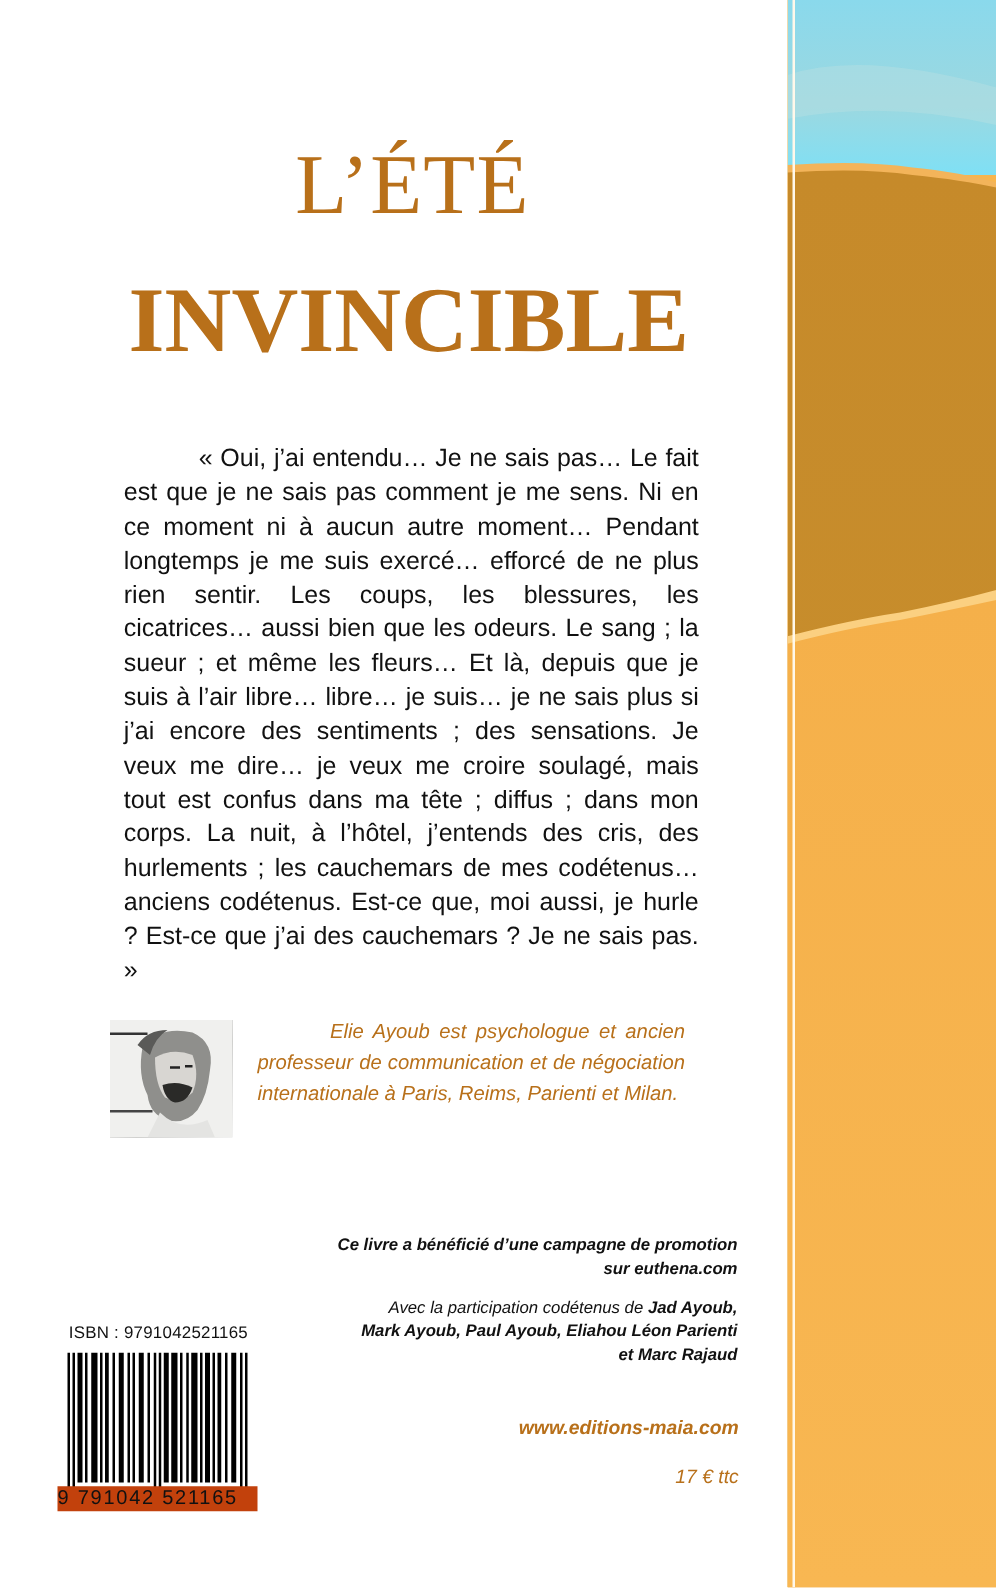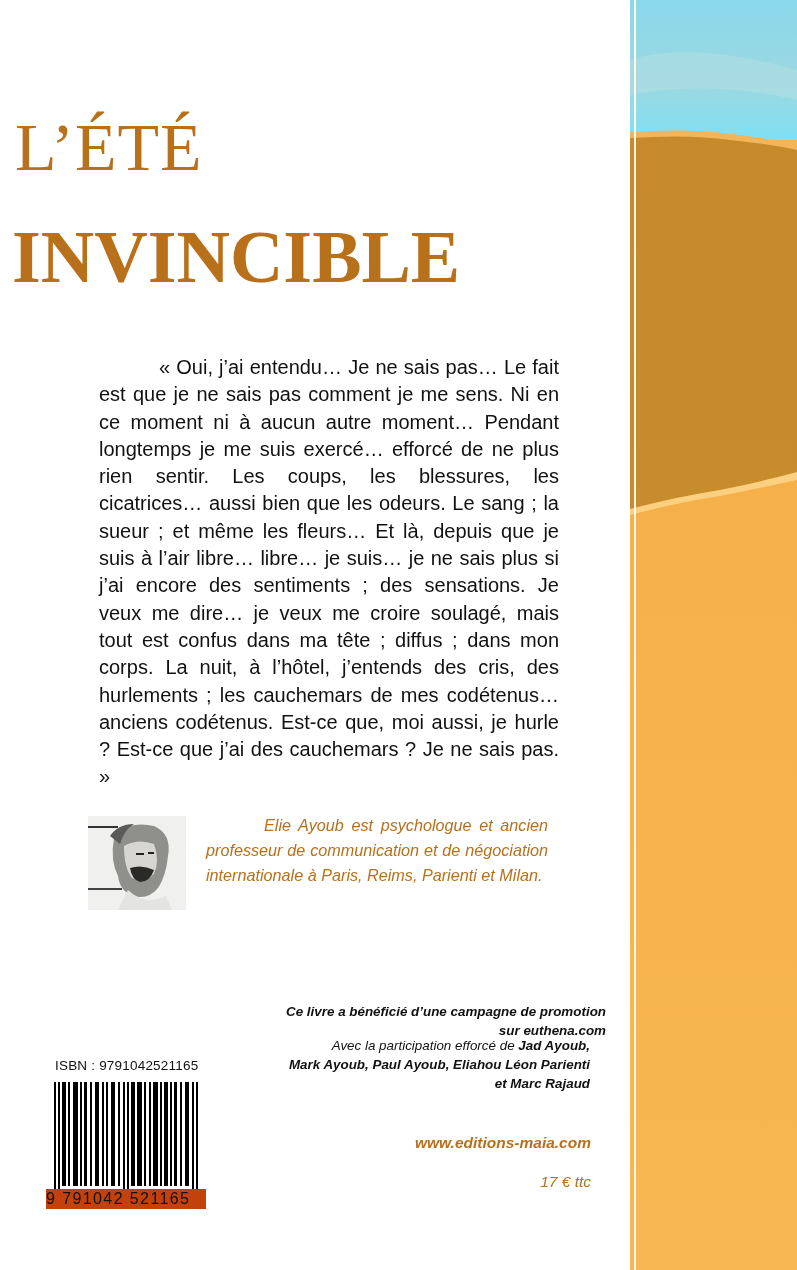--- a/index.html
+++ b/index.html
@@ -35,20 +35,21 @@
     .art-line {
       position: absolute;
       left: 4px; top: 0;
       width: 2px; height: 1270px;
       background: #fff8ea;
     }
 
     .title {
       position: absolute;
       left: 0; width: 630px;
+      text-align: center;
       font-family: "Liberation Serif", "DejaVu Serif", serif;
       color: #b8701a;
       margin: 0;
       font-weight: normal;
     }
     .title-line1 {
       top: 113px;
       font-size: 68px;
       letter-spacing: 1px;
       line-height: 1;
@@ -114,21 +115,21 @@
       position: absolute;
       left: 220px; top: 986px;
       width: 370px;
       text-align: right;
       font-family: "Liberation Sans", sans-serif;
       font-style: italic;
       font-weight: bold;
       font-size: 13.4px;
       line-height: 19px;
       color: #111;
-      margin: 16px;
+      margin: 0;
     }
     .thanks {
       position: absolute;
       left: 220px; top: 1036px;
       width: 370px;
       text-align: right;
       font-family: "Liberation Sans", sans-serif;
       font-style: italic;
       font-size: 13.4px;
       line-height: 19px;
@@ -210,21 +211,21 @@
     </svg>
   </div>
   <p class="bio">Elie Ayoub est psychologue et ancien professeur de communication et de négociation internationale à Paris, Reims, Parienti et Milan.</p>
 
   <p class="promo">
     <span>Ce livre a bénéficié d’une campagne de promotion</span><br>
     <span>sur euthena.com</span>
   </p>
 
   <p class="thanks">
-    <span>Avec la participation efforcé de </span><b>Jad Ayoub,</b><br>
+    <span>Avec la participation codétenus de </span><b>Jad Ayoub,</b><br>
     <b>Mark Ayoub, Paul Ayoub, Eliahou Léon Parienti</b><br>
     <b>et Marc Rajaud</b>
   </p>
 
   <div class="isbn-label">ISBN : 9791042521165</div>
   <svg class="barcode" width="160" height="112" viewBox="0 0 160 112">
     <g fill="#000">
       <rect x="8" y="0" width="2" height="112"></rect>
       <rect x="12" y="0" width="2" height="112"></rect>
       <rect x="16" y="0" width="4" height="104"></rect>

